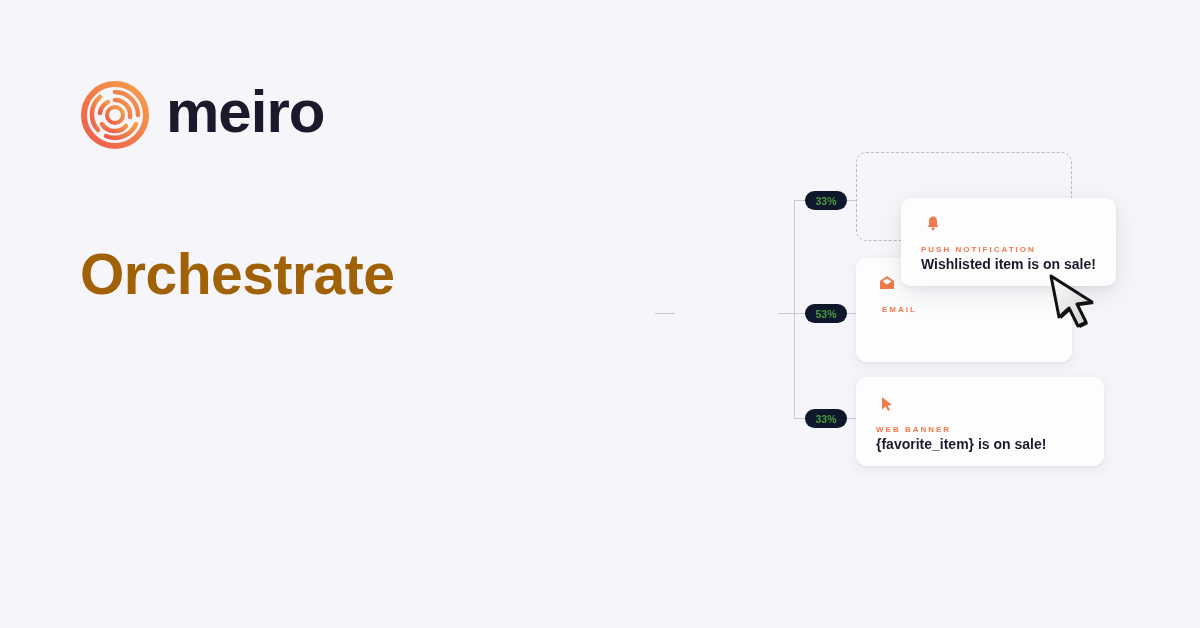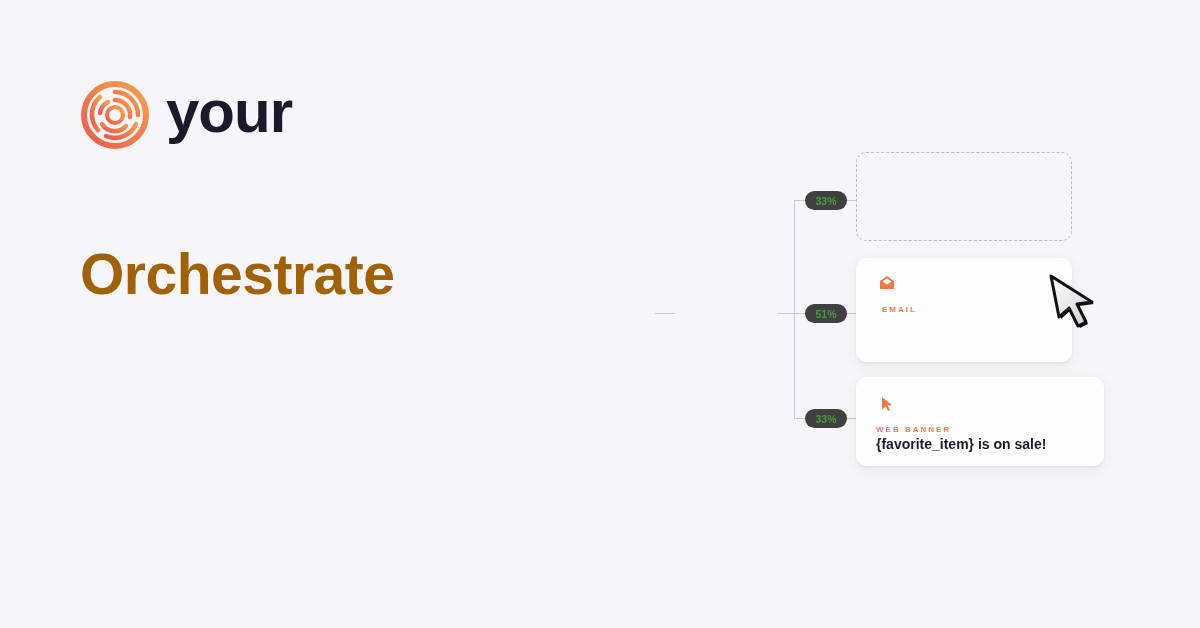--- a/index.html
+++ b/index.html
@@ -32,21 +32,21 @@
   .card .icon { position: absolute; width: 16px; height: 16px; }
   .card .kind {
     position: absolute; font-size: 8px; font-weight: 700; letter-spacing: 2px;
     color: #ee7a4b; text-transform: uppercase;
   }
   .card .msg {
     position: absolute; font-size: 14px; font-weight: 600; color: #1b1a2c; line-height: 17px;
   }
   .pct {
     position: absolute; width: 42px; height: 19px; border-radius: 10px;
-    background: #404040; color: #4c9b43; font-size: 10.5px; font-weight: 600;
+    background: #0f172a; color: #4c9b43; font-size: 10.5px; font-weight: 600;
     display: flex; align-items: center; justify-content: center;
   }
   .dashed {
     position: absolute; left: 856px; top: 152px; width: 216px; height: 89px;
     border: 1px dashed #b9b8c4; border-radius: 10px;
   }
   .cursor { position: absolute; left: 1046px; top: 272px; width: 52px; height: 58px; }
 </style>
 </head>
 <body>
@@ -63,41 +63,41 @@
       <circle cx="35" cy="35" r="31" stroke-width="6"></circle>
       <path d="M35 12 A23 23 0 0 1 58 35" stroke-width="4.5"></path>
       <path d="M56 44 A23 23 0 0 1 26 56" stroke-width="4.5"></path>
       <path d="M18 50 A23 23 0 0 1 20 17" stroke-width="4.5"></path>
       <path d="M35 20 A15 15 0 0 1 50 37" stroke-width="4.5"></path>
       <path d="M46 46 A15 15 0 0 1 22 44" stroke-width="4.5"></path>
       <path d="M20 33 A15 15 0 0 1 28 22" stroke-width="4.5"></path>
       <circle cx="35" cy="35" r="8" stroke-width="4"></circle>
     </g>
   </svg>
-  <div class="logo-text">your</div>
+  <div class="logo-text">meiro</div>
 </div>
 
 <h1 class="headline">
   <span>Orchestrate</span>
 </h1>
 
 <div class="flow">
 
   <div class="line" style="left:655px;top:313px;width:20px;height:1px;"></div>
   <div class="line" style="left:778px;top:313px;width:16px;height:1px;"></div>
   <div class="line" style="left:794px;top:200px;width:1px;height:219px;border-radius:1px;"></div>
   <div class="line" style="left:794px;top:200px;width:12px;height:1px;"></div>
   <div class="line" style="left:794px;top:313px;width:12px;height:1px;"></div>
   <div class="line" style="left:794px;top:418px;width:12px;height:1px;"></div>
   <div class="line" style="left:846px;top:200px;width:10px;height:1px;"></div>
   <div class="line" style="left:846px;top:313px;width:10px;height:1px;"></div>
   <div class="line" style="left:846px;top:418px;width:10px;height:1px;"></div>
 
   <div class="pct" style="left:805px;top:191px;">33%</div>
-  <div class="pct" style="left:805px;top:304px;">51%</div>
+  <div class="pct" style="left:805px;top:304px;">53%</div>
   <div class="pct" style="left:805px;top:409px;">33%</div>
 
 
   <div class="dashed"></div>
 
   <div class="card" style="left:856px;top:258px;width:216px;height:104px;">
     <svg class="icon" style="left:23px;top:17px;" viewBox="0 0 16 16">
       <path d="M1 6 L8 1 L15 6 V14 H1 Z" fill="#ee7a4b"></path>
       <path d="M3.5 6.5 L8 3.5 L12.5 6.5 L8 9.5 Z" fill="#fff"></path>
     </svg>
@@ -105,20 +105,28 @@
   </div>
 
   <div class="card" style="left:856px;top:377px;width:248px;height:89px;">
     <svg class="icon" style="left:23px;top:19px;" viewBox="0 0 16 16">
       <path d="M3 1 L13 9 L8.5 9.5 L11 14 L9 15 L6.7 10.5 L3 13.5 Z" fill="#ee7a4b"></path>
     </svg>
     <div class="kind" style="left:20px;top:48px;">WEB BANNER</div>
     <div class="msg" style="left:20px;top:59px;">{favorite_item} is on sale!</div>
   </div>
 
+  <div class="card" style="left:901px;top:198px;width:215px;height:88px;box-shadow:0 8px 24px rgba(30,30,60,0.10),0 2px 6px rgba(30,30,60,0.06);">
+    <svg class="icon" style="left:24px;top:17px;" viewBox="0 0 16 16">
+      <path d="M8 1.5 C5 1.5 4 4 4 6.5 V10 L2.5 12 H13.5 L12 10 V6.5 C12 4 11 1.5 8 1.5 Z" fill="#ee7a4b"></path>
+      <circle cx="8" cy="13.8" r="1.5" fill="#ee7a4b"></circle>
+    </svg>
+    <div class="kind" style="left:20px;top:47px;">PUSH NOTIFICATION</div>
+    <div class="msg" style="left:20px;top:58px;">Wishlisted item is on sale!</div>
+  </div>
 
   <svg class="cursor" viewBox="0 0 52 58">
     <defs>
       <linearGradient id="cg" x1="0" y1="0" x2="1" y2="1">
         <stop offset="0" stop-color="#ffffff"></stop>
         <stop offset="1" stop-color="#cfcfcf"></stop>
       </linearGradient>
     </defs>
     <path d="M5 4 L46 30 L31 32 L40 50 L32 54 L23 36 L13 45 Z" fill="#111" transform="translate(2,2)"></path>
     <path d="M5 4 L46 30 L31 32 L40 50 L32 54 L23 36 L13 45 Z" fill="url(#cg)" stroke="#111" stroke-width="3" stroke-linejoin="round"></path>

